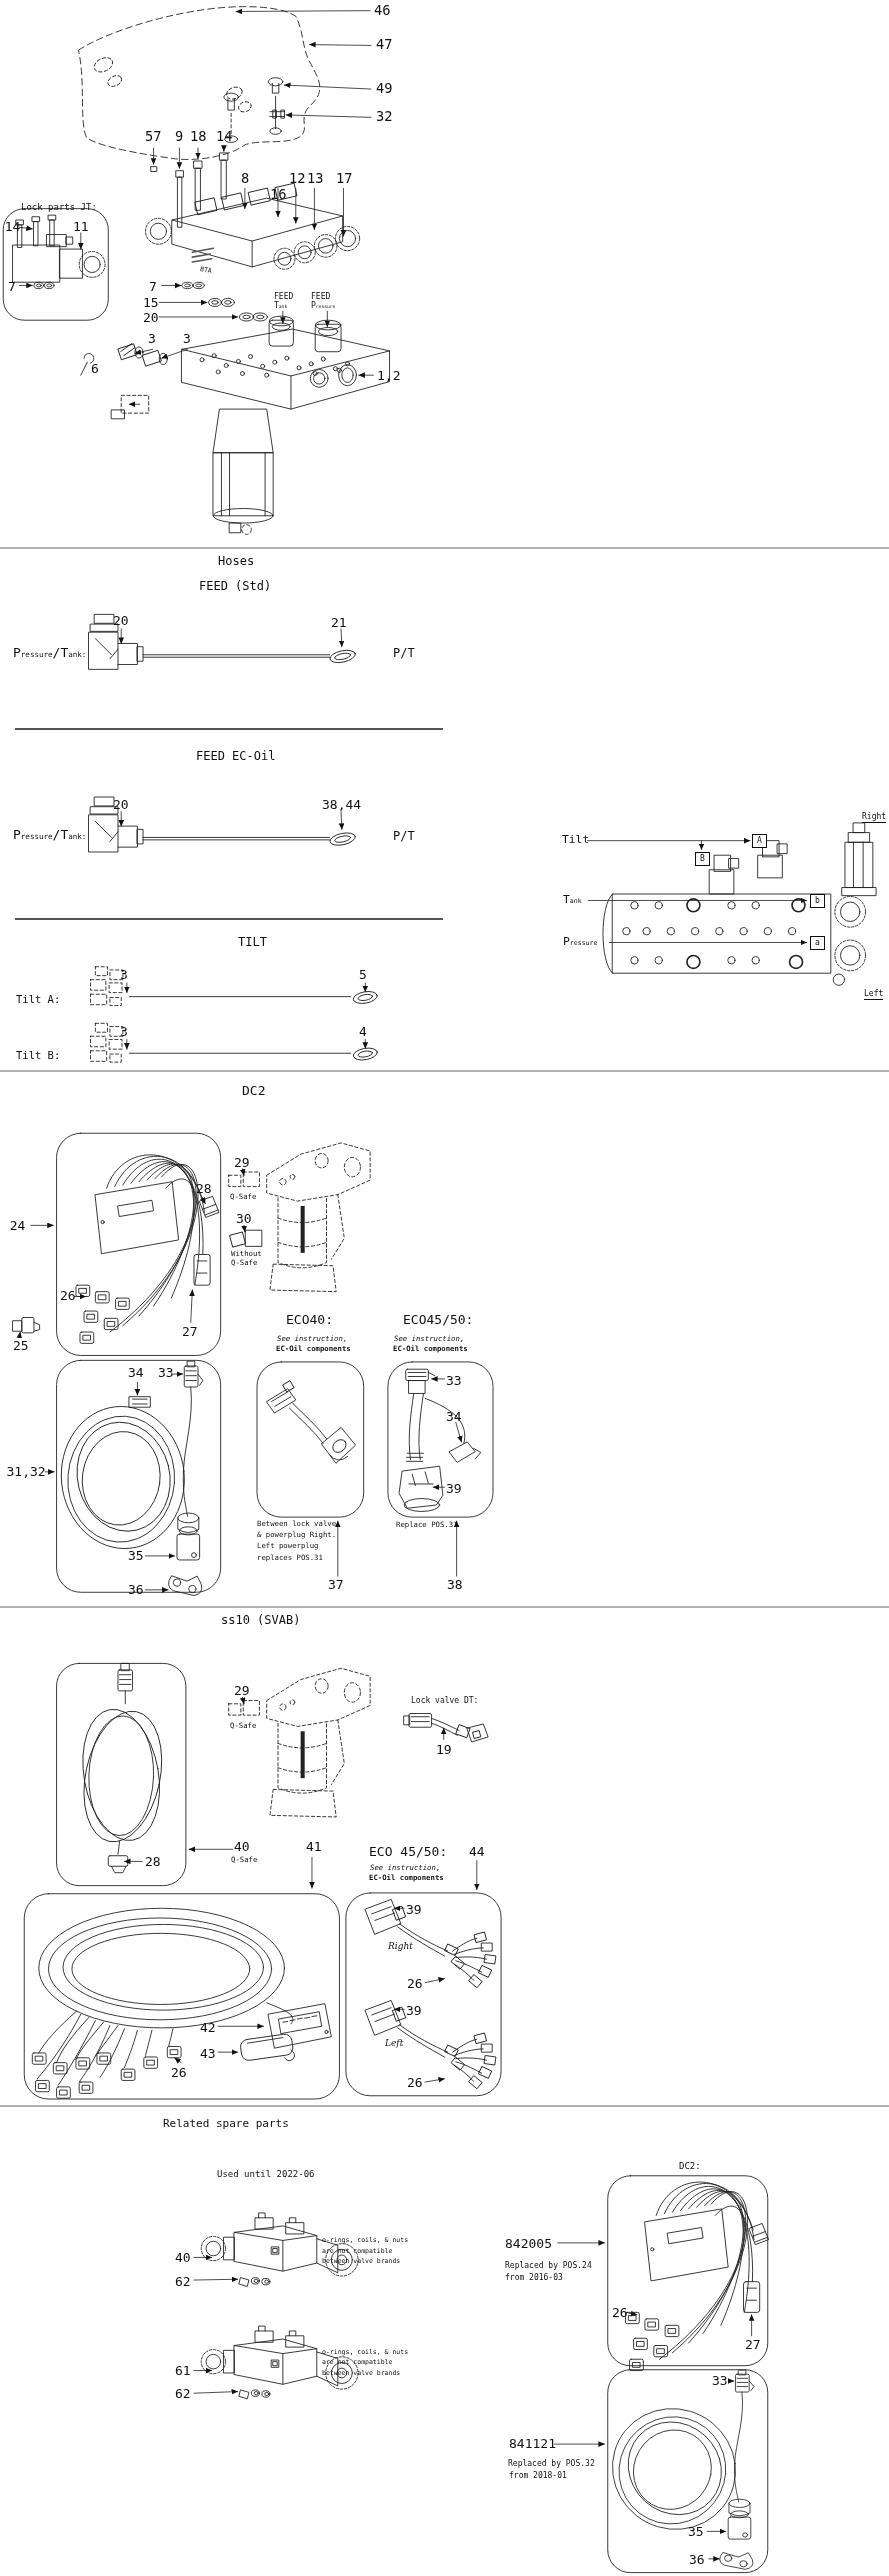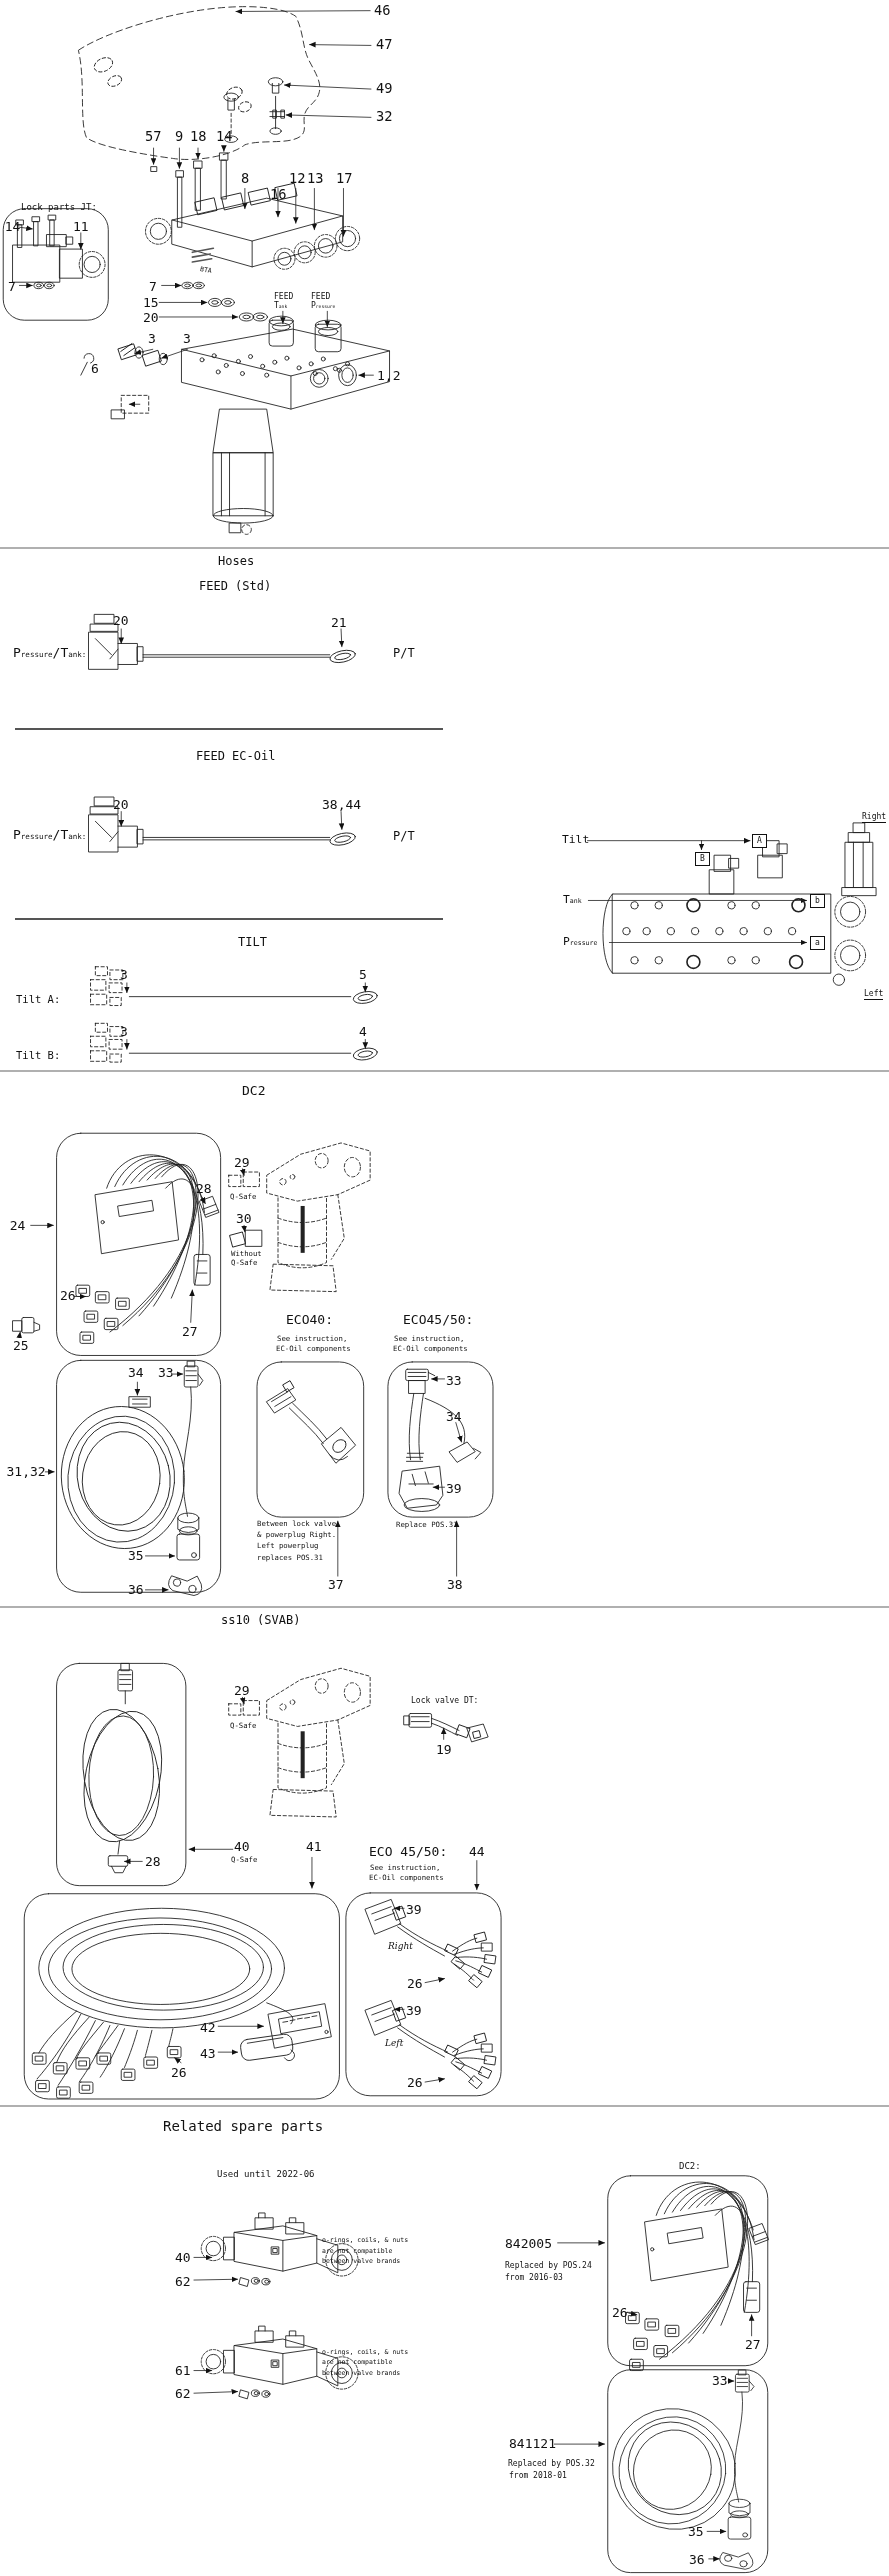--- a/index.html
+++ b/index.html
@@ -1,21 +1,21 @@
 <!DOCTYPE html>
 <html style="font-size:13px"><head>
 <meta charset="utf-8">
 <style>
   html,body{margin:0;padding:0;background:#fff;}
   #canvas{position:relative;width:889px;height:2576px;background:#ffffff;
           font-family:"DejaVu Sans Mono",monospace;color:#111;overflow:hidden;}
   .L{position:absolute;white-space:nowrap;color:#111;line-height:1.15;}
   .s8{font-size:6.5px}.s9{font-size:7.3px}.s10{font-size:8px}.s11{font-size:9px}.s13{font-size:10.5px}.s14{font-size:11.3px}.s15{font-size:12px}
-  .s16{font-size:13px}.s17{font-size:13.7px}.s18{font-size:14px}
-  .it{}.b{font-weight:normal}
+  .s16{font-size:13px}.s17{font-size:13.7px}.s18{font-size:11px}
+  .it{font-style:italic}.b{font-weight:bold}
   .sub{font-size:58%;}
   .ul{border-bottom:1px solid #111;padding-bottom:0.8px;}
   .script{font-family:"DejaVu Serif",serif;font-style:italic;}
   .portbox{position:absolute;width:13px;height:12px;border:1.3px solid #111;background:#fff;
            font-size:8px;line-height:11.3px;text-align:center;z-index:3;}
   .divider{position:absolute;height:1.6px;background:#b0b0b0;}
   .divider.dark{background:#555;}
   #art{position:absolute;left:0;top:0;z-index:1;}
   .L{z-index:2;}
   #art *{stroke:#222;stroke-width:1.1;fill:none;stroke-linecap:round;stroke-linejoin:round;}

